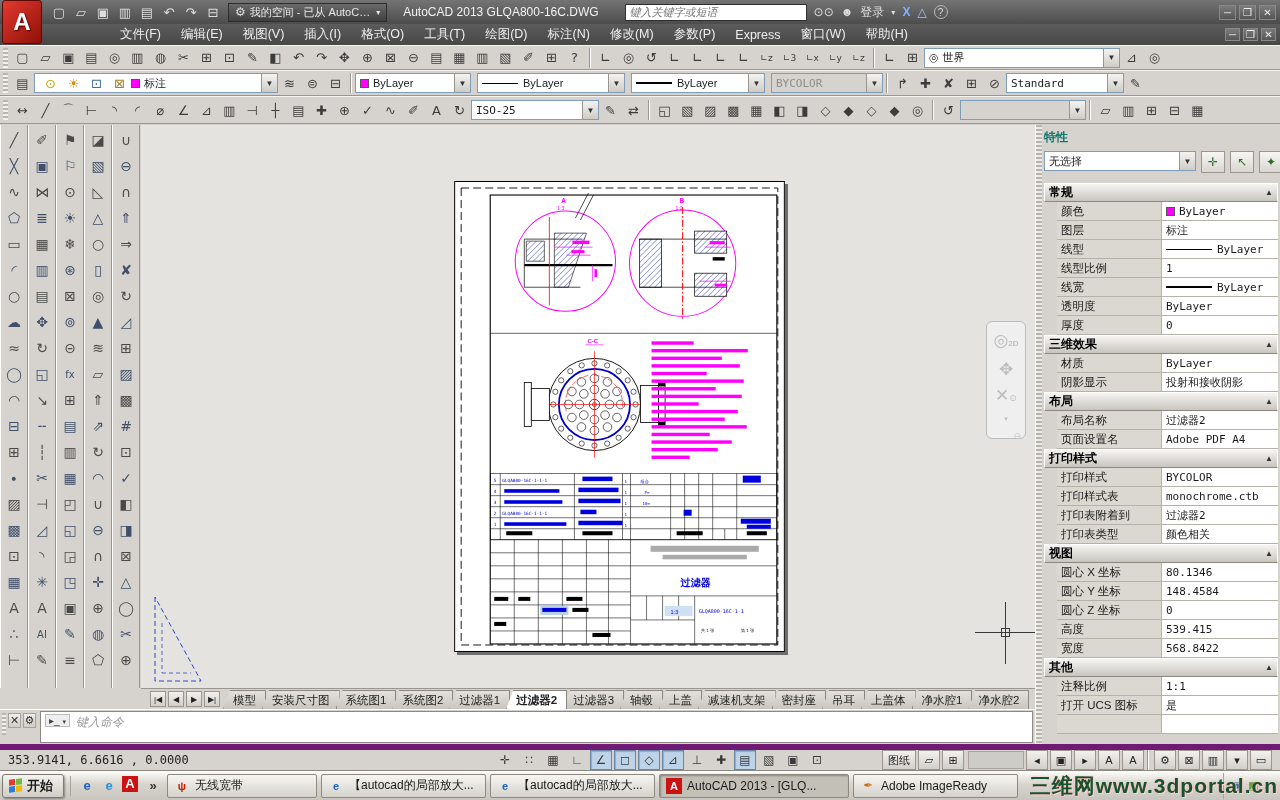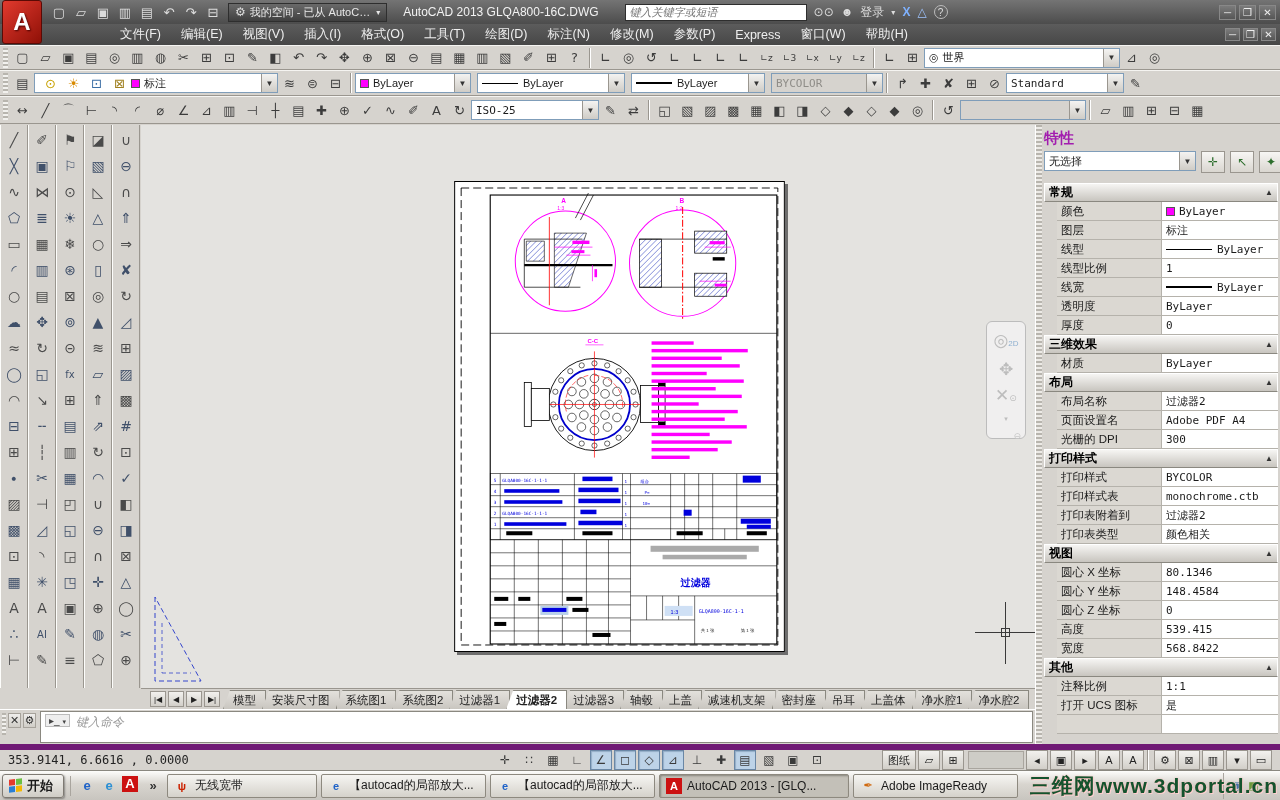--- a/index.html
+++ b/index.html
@@ -39,21 +39,21 @@
   #canvas{left:141px;top:125px;width:894px;height:563px;background:#e4e3e0;overflow:hidden}
   #sheet-wrap{left:313px;top:56px;width:331px;height:471px;background:#fff;box-shadow:3px 3px 0 #6e6e6e}
   #sheet-wrap svg{display:block}
   #navbar{left:845px;top:196px;width:40px;height:118px;background:rgba(244,244,244,.72);border:1px solid #bcbcbc;border-radius:6px;display:flex;flex-direction:column;align-items:center;padding-top:6px;color:#b4b4b4}
   .nav-ico{font-size:17px;line-height:26px;color:#bdbdbd}
   #ucs-svg{left:8px;top:468px}
   .xh{background:#3a3a3a}
   
   #palette{left:1035px;top:125px;width:245px;height:620px;background:#d6d3ce;border-left:1px solid #fff;z-index:6;overflow:hidden}
   #pal-grip{left:0;top:0;width:6px;height:620px;background-image:repeating-linear-gradient(#b8b5ae 0 2px,#eceae6 2px 4px)}
-  #pal-title{left:8px;top:4px;font-weight:bold;font-size:15px;color:#a21caf}
+  #pal-title{left:8px;top:4px;font-weight:bold;font-size:12px;color:#0f766e}
   #pal-selrow{left:8px;top:26px;width:232px;height:26px;display:flex;align-items:flex-start}
   #pal-sel{width:152px}
   .pal-btn{width:24px;height:22px;margin-left:5px;border:1px solid #9a968f;background:linear-gradient(#f7f6f4,#d9d6d0);display:inline-flex;align-items:center;justify-content:center;font-size:12px;color:#2d6e2d}
   #prop-body{left:8px;top:58px;width:234px}
   .sec-hd{height:19px;background:linear-gradient(#f6f5f3,#c8c5bf);border:1px solid #fff;border-bottom:1px solid #8a8880;display:flex;align-items:center;font-weight:bold;font-size:12px;padding:0 4px;color:#000}
   .sec-hd .car{margin-left:auto;font-size:8px;color:#333}
   .prow{display:flex;height:19px;border-bottom:1px solid #b5b2ab;margin-left:13px}
   .plab{width:105px;background:#dbd8d2;border-right:1px solid #b5b2ab;font-size:11.5px;display:flex;align-items:center;padding-left:4px;white-space:nowrap;overflow:hidden}
   .pval{flex:1;background:#fff;font-size:11px;display:flex;align-items:center;padding-left:4px;font-family:"DejaVu Sans Mono",monospace;white-space:nowrap;overflow:hidden}
   
@@ -724,35 +724,35 @@
         <div class="pval">0</div>
       </div>
       <div class="sec-hd">
         <span>三维效果</span>
         <span class="car">▲</span>
       </div>
       <div class="prow">
         <div class="plab">材质</div>
         <div class="pval">ByLayer</div>
       </div>
+      <div class="prow">
+        <div class="plab">阴影显示</div>
+        <div class="pval">投射和接收阴影</div>
+      </div>
       <div class="sec-hd">
         <span>布局</span>
         <span class="car">▲</span>
       </div>
       <div class="prow">
         <div class="plab">布局名称</div>
         <div class="pval">过滤器2</div>
       </div>
       <div class="prow">
         <div class="plab">页面设置名</div>
         <div class="pval">Adobe PDF A4</div>
-      </div>
-      <div class="prow">
-        <div class="plab">光栅的 DPI</div>
-        <div class="pval">300</div>
       </div>
       <div class="sec-hd">
         <span>打印样式</span>
         <span class="car">▲</span>
       </div>
       <div class="prow">
         <div class="plab">打印样式</div>
         <div class="pval">BYCOLOR</div>
       </div>
       <div class="prow">

